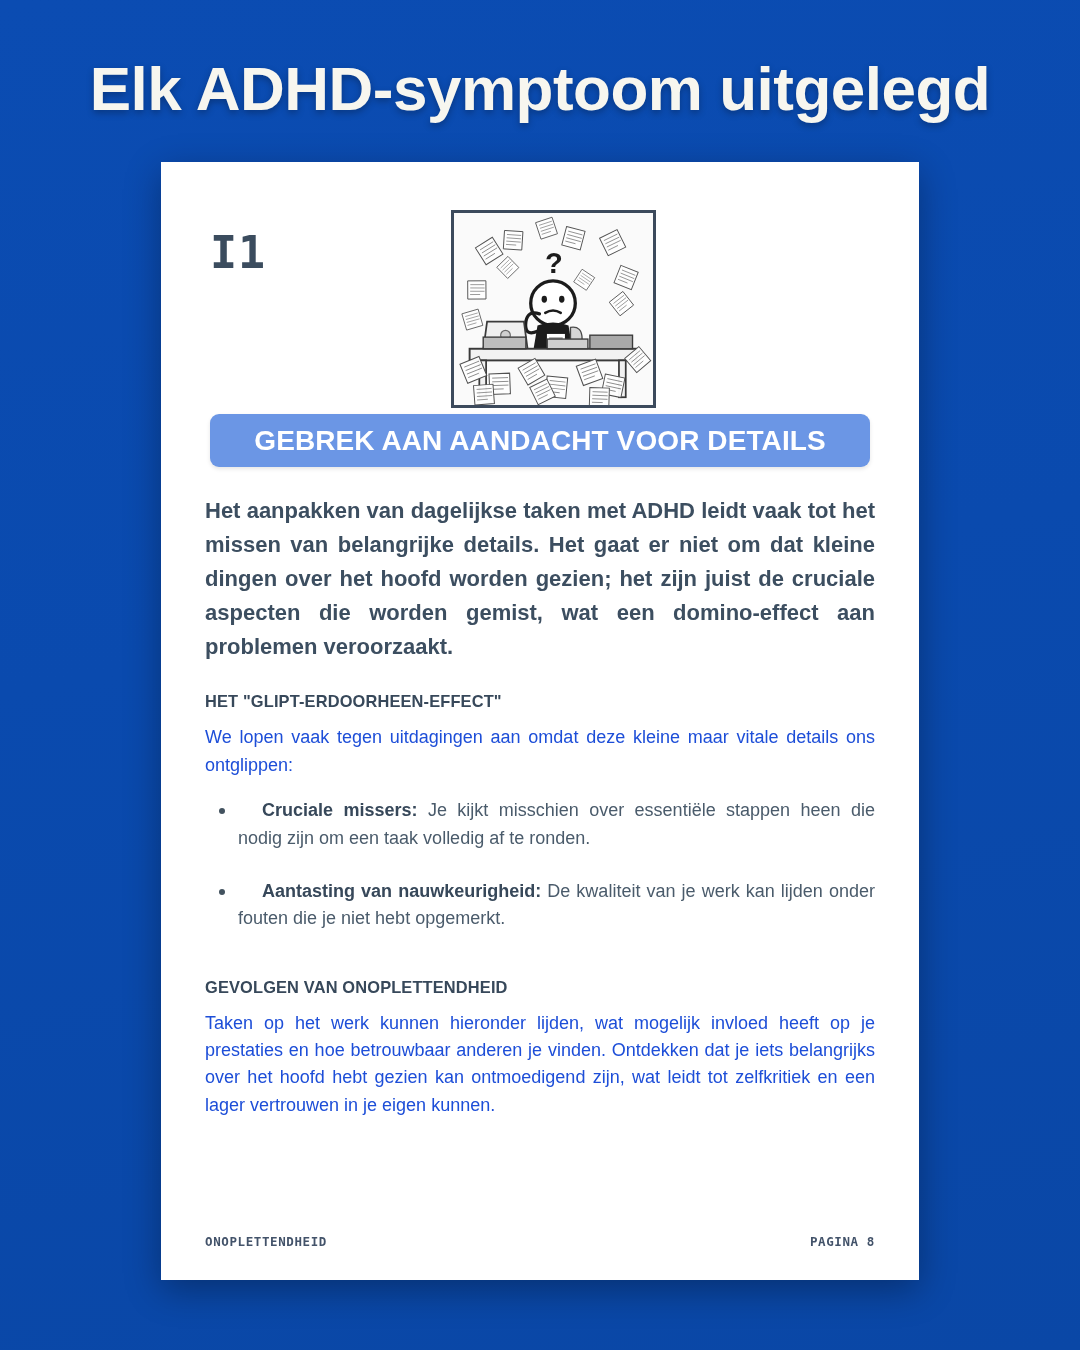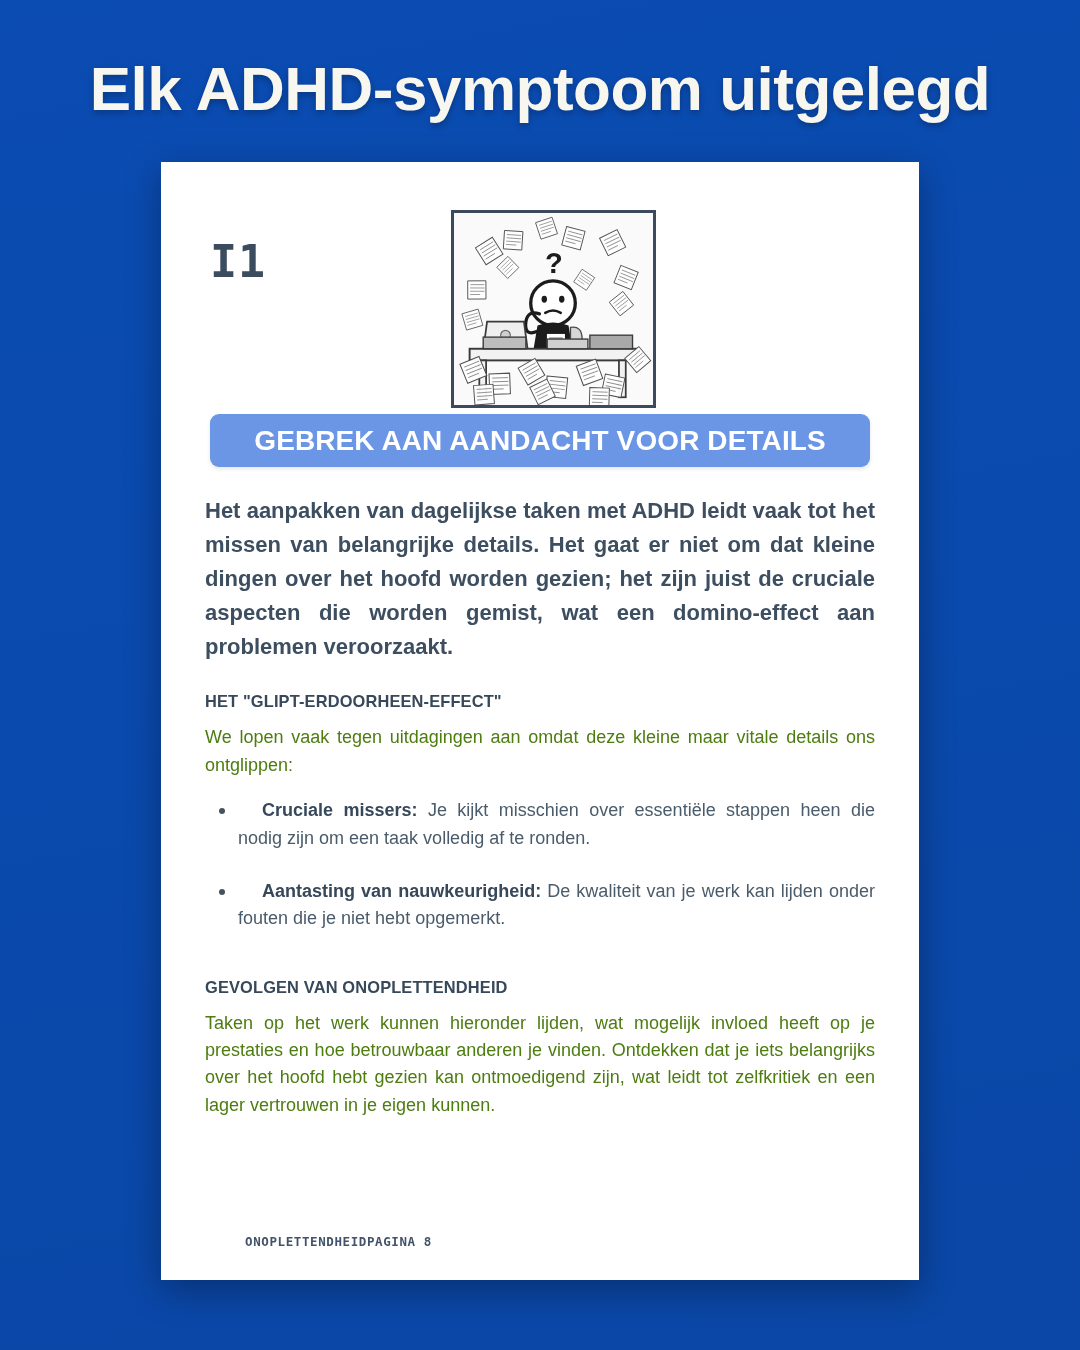--- a/index.html
+++ b/index.html
@@ -59,21 +59,21 @@
 
   
   .header-row {
     position: relative;
     height: 222px;
   }
 
   .code-label {
     position: absolute;
     left: 5px;
-    top: 43px;
+    top: 34px;
     font-family: "DejaVu Sans Mono", "Liberation Mono", monospace;
     font-size: 45px;
     font-weight: 700;
     color: #3b4c5e;
     letter-spacing: 1px;
   }
 
   .illustration-frame {
     position: absolute;
     left: 246px;
@@ -124,21 +124,21 @@
     font-size: 16.4px;
     font-weight: 700;
     color: #37485a;
     letter-spacing: 0.15px;
     text-transform: uppercase;
   }
 
   .para {
     font-size: 18px;
     line-height: 1.52;
-    color: #4d7c0f;
+    color: #1d4ed8;
     text-align: justify;
   }
 
   .gap-lg { height: 28px; }
   .gap-md { height: 13px; }
   .gap-sm { height: 4px; }
 
   ul.bullets {
     list-style: none;
     margin-top: 18px;
@@ -167,28 +167,27 @@
 
   ul.bullets li b { color: #37485a; font-weight: 700; margin-left: 24px; }
 
   
   .footer {
     position: absolute;
     left: 44px;
     bottom: 31px;
     width: 670px;
     display: flex;
-    justify-content: flex-start;
+    justify-content: space-between;
     align-items: baseline;
     font-family: "DejaVu Sans Mono", "Liberation Mono", monospace;
     font-size: 12.5px;
     letter-spacing: 0.6px;
     color: #43536a;
     font-weight: 700;
-    margin-left: 40px;
   }
 </style>
 </head>
 <body>
 
 <div class="poster">
 
   <div class="poster-title">Elk ADHD-symptoom uitgelegd</div>
 
   <div class="card">

